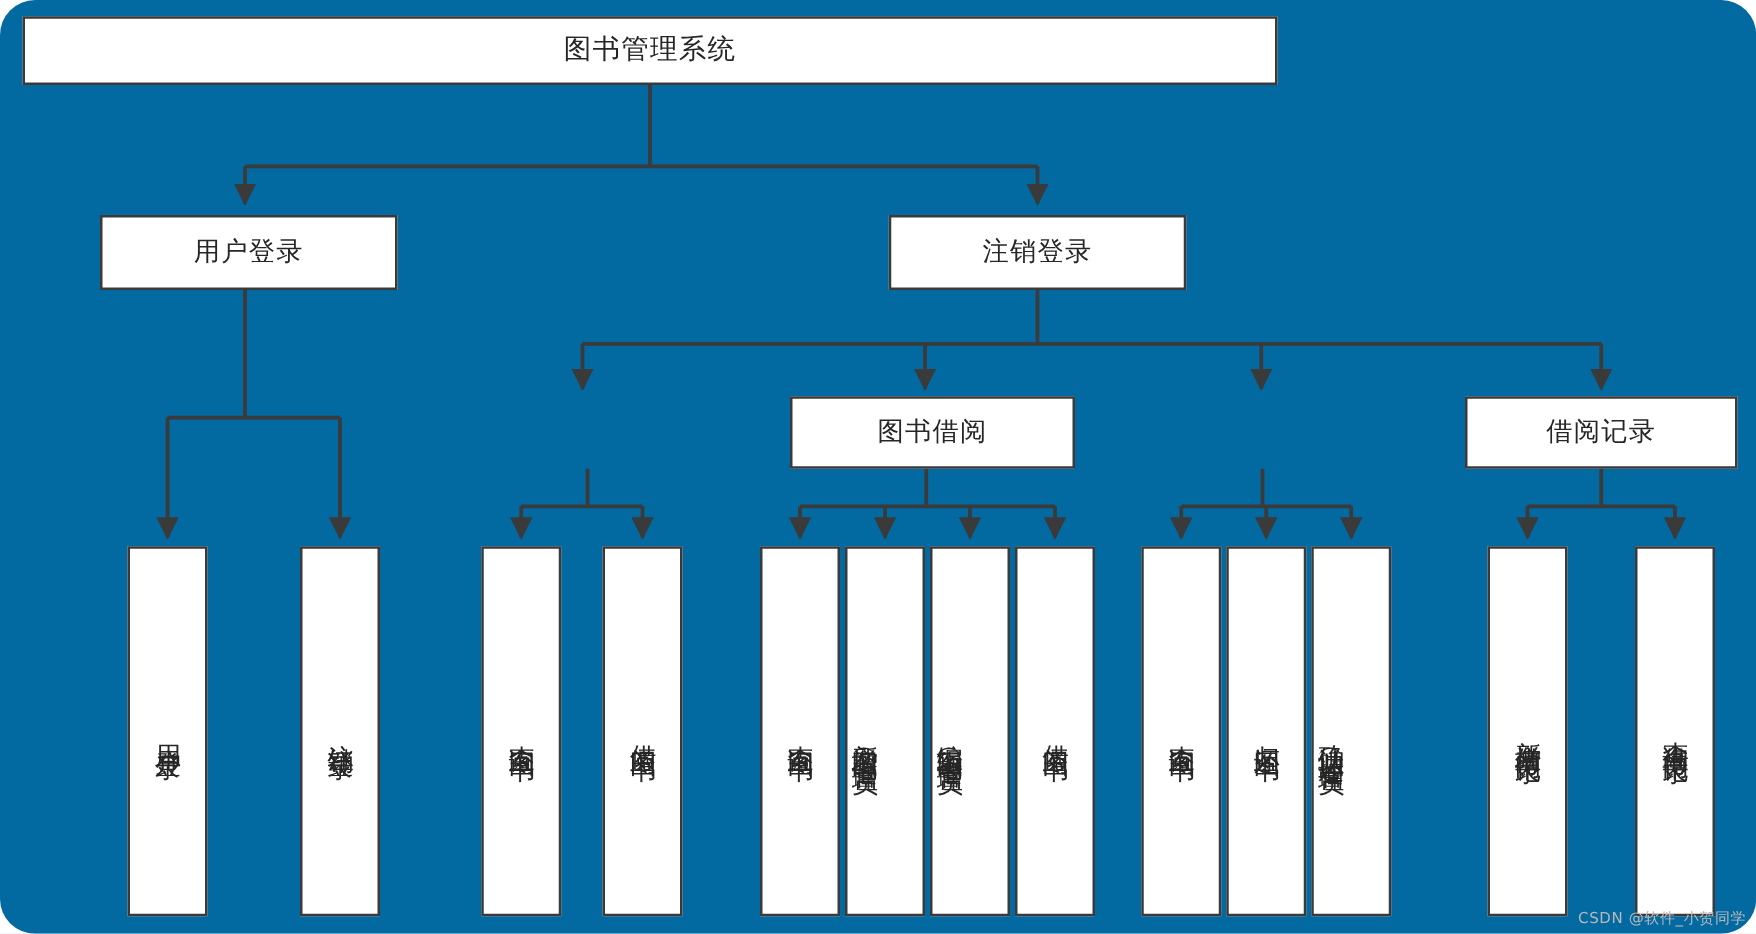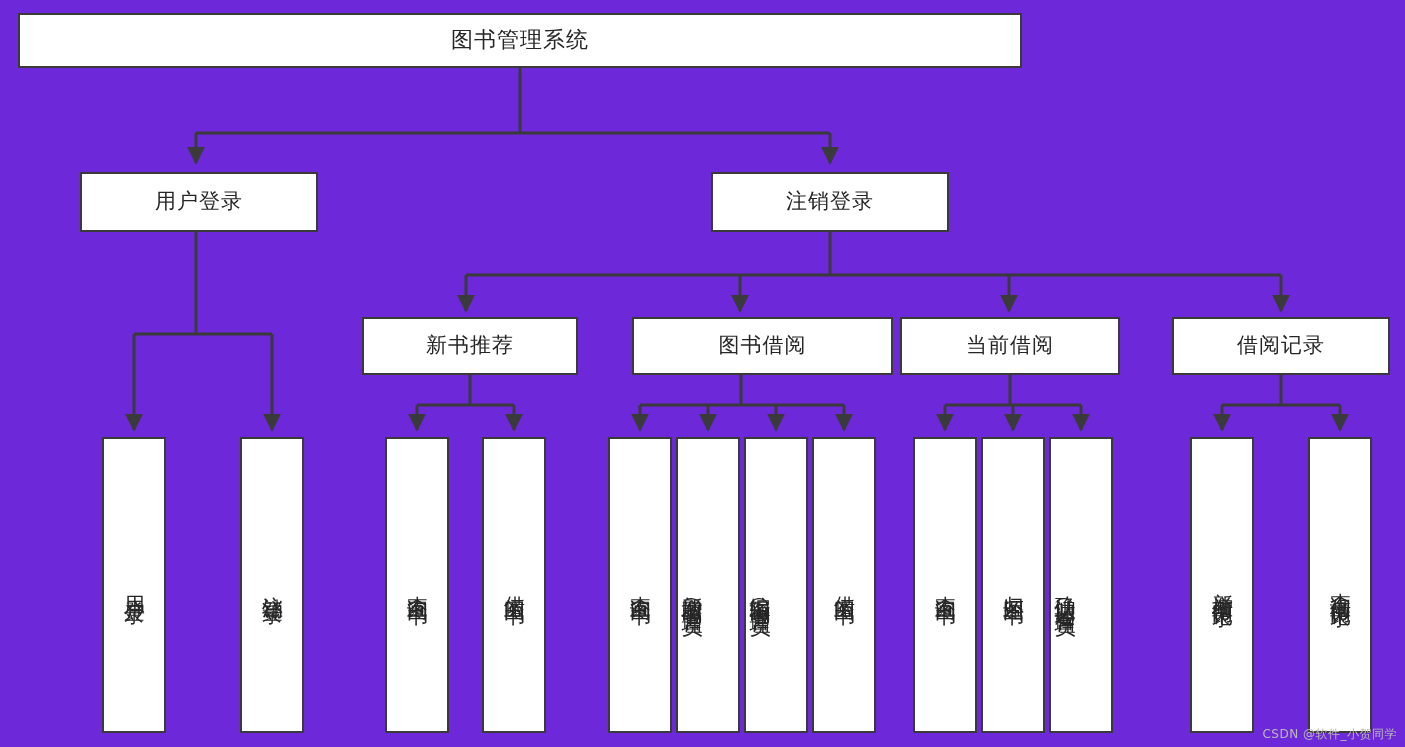--- a/index.html
+++ b/index.html
@@ -8,22 +8,23 @@
     padding: 0;
     background: #ffffff;
   }
   body {
     font-family: "DejaVu Sans", "Liberation Sans", sans-serif;
   }
   #canvas {
     position: relative;
     width: 1405px;
     height: 747px;
-    background: #6d28d9;
+    background: #0369a1;
     overflow: hidden;
+    border-radius: 28px;
   }
   #wires {
     position: absolute;
     left: 0;
     top: 0;
     width: 1405px;
     height: 747px;
     pointer-events: none;
   }
   .node {
@@ -133,31 +134,25 @@
   </div>
 
   <div class="node horiz" style="left:80px; top:172px; width:238px; height:60px;">
     <span>用户登录</span>
   </div>
 
   <div class="node horiz" style="left:711px; top:172px; width:238px; height:60px;">
     <span>注销登录</span>
   </div>
 
-  <div class="node horiz" style="left:362px; top:317px; width:216px; height:58px;">
-    <span>新书推荐</span>
-  </div>
-
-  <div class="node horiz" style="left:632px; top:317px; width:261px; height:58px;">
+
+  <div class="node horiz" style="left:632px; top:317px; width:228px; height:58px;">
     <span>图书借阅</span>
   </div>
 
-  <div class="node horiz" style="left:900px; top:317px; width:220px; height:58px;">
-    <span>当前借阅</span>
-  </div>
 
   <div class="node horiz" style="left:1172px; top:317px; width:218px; height:58px;">
     <span>借阅记录</span>
   </div>
 
   <div class="node vert centered" style="left:102px; top:437px; width:64px; height:296px;">
     <span class="vlabel">用户登录</span>
   </div>
   <div class="node vert centered" style="left:240px; top:437px; width:64px; height:296px;">
     <span class="vlabel">注销登录</span>

